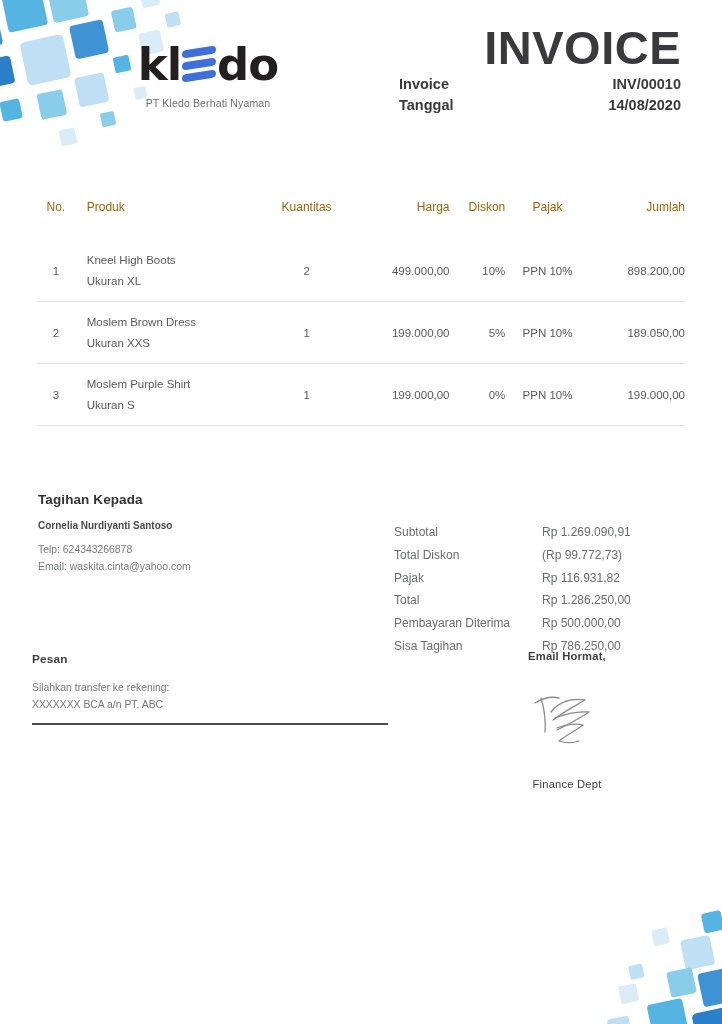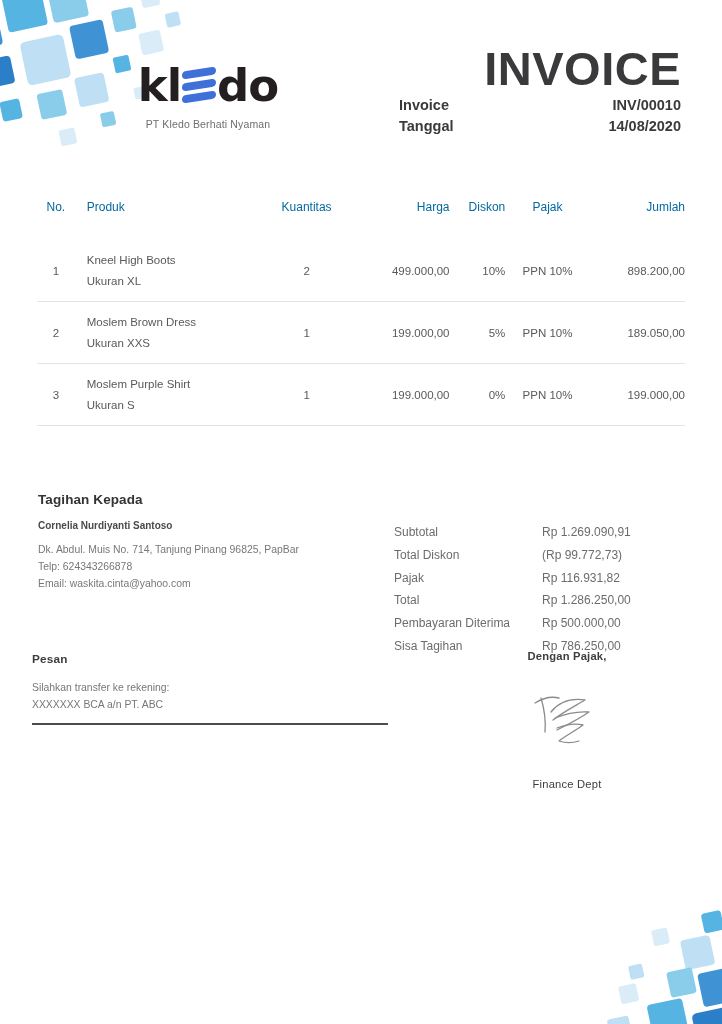--- a/index.html
+++ b/index.html
@@ -25,21 +25,21 @@
     position: absolute;
     pointer-events: none;
   }
   .deco-tl { top: 0; left: 0; width: 330px; height: 150px; }
   .deco-br { right: 0; bottom: 0; width: 220px; height: 120px; }
   .deco svg { display: block; width: 100%; height: 100%; }
 
   
   .header {
     position: absolute;
-    top: 45px;
+    top: 24px;
     left: 0;
     width: 722px;
     height: 130px;
   }
 
   .logo-block {
     position: absolute;
     left: 108px;
     top: 14px;
     width: 200px;
@@ -120,21 +120,21 @@
     left: 37px;
     top: 200px;
     width: 648px;
     border-collapse: collapse;
     font-size: 11.5px;
     color: #58595b;
   }
   .items th {
     font-weight: normal;
     font-size: 12px;
-    color: #0369a1;
+    color: #a16207;
     padding-bottom: 26px;
     vertical-align: top;
     white-space: nowrap;
   }
   .items td {
     padding: 14px 0 14px 0;
     vertical-align: middle;
     border-top: 1px solid #e3e3e3;
   }
   .items tbody tr:last-child td { border-bottom: 1px solid #e3e3e3; }
@@ -358,21 +358,20 @@
         <td class="col-diskon">0%</td>
         <td class="col-pajak">PPN 10%</td>
         <td class="col-jumlah">199.000,00</td>
       </tr>
     </tbody>
   </table>
 
   <div class="billto">
     <div class="billto-heading">Tagihan Kepada</div>
     <div class="billto-name">Cornelia Nurdiyanti Santoso</div>
-    <div class="billto-line">Dk. Abdul. Muis No. 714, Tanjung Pinang 96825, PapBar</div>
     <div class="billto-line">Telp: 624343266878</div>
     <div class="billto-line">Email: waskita.cinta@yahoo.com</div>
   </div>
 
   <div class="summary">
     <div class="summary-row">
       <span class="summary-label">Subtotal</span>
       <span class="summary-value">Rp 1.269.090,91</span>
     </div>
     <div class="summary-row">
@@ -398,21 +397,21 @@
   </div>
 
   <div class="message">
     <div class="message-heading">Pesan</div>
     <div class="message-line">Silahkan transfer ke rekening:</div>
     <div class="message-line">XXXXXXX BCA a/n PT. ABC</div>
     <div class="message-rule"></div>
   </div>
 
   <div class="signature">
-    <div class="sig-salutation">Dengan Pajak,</div>
+    <div class="sig-salutation">Email Hormat,</div>
     <div class="sig-mark">
       <svg width="72" height="58" viewBox="0 0 72 58" xmlns="http://www.w3.org/2000/svg">
         <g fill="none" stroke="#8a8b8e" stroke-width="1.3" stroke-linecap="round" stroke-linejoin="round">
           <path d="M10 6 C 13 16, 15 28, 14 40"></path>
           <path d="M4 11 C 12 6, 20 4, 28 6"></path>
           <path d="M20 20 C 28 10, 40 6, 54 8 C 44 14, 32 20, 22 28"></path>
           <path d="M24 26 C 34 22, 46 19, 58 20 C 48 27, 36 33, 26 38"></path>
           <path d="M26 36 C 34 33, 44 31, 52 33 C 44 39, 34 44, 28 49 C 34 51, 42 51, 48 49"></path>
         </g>
       </svg>

